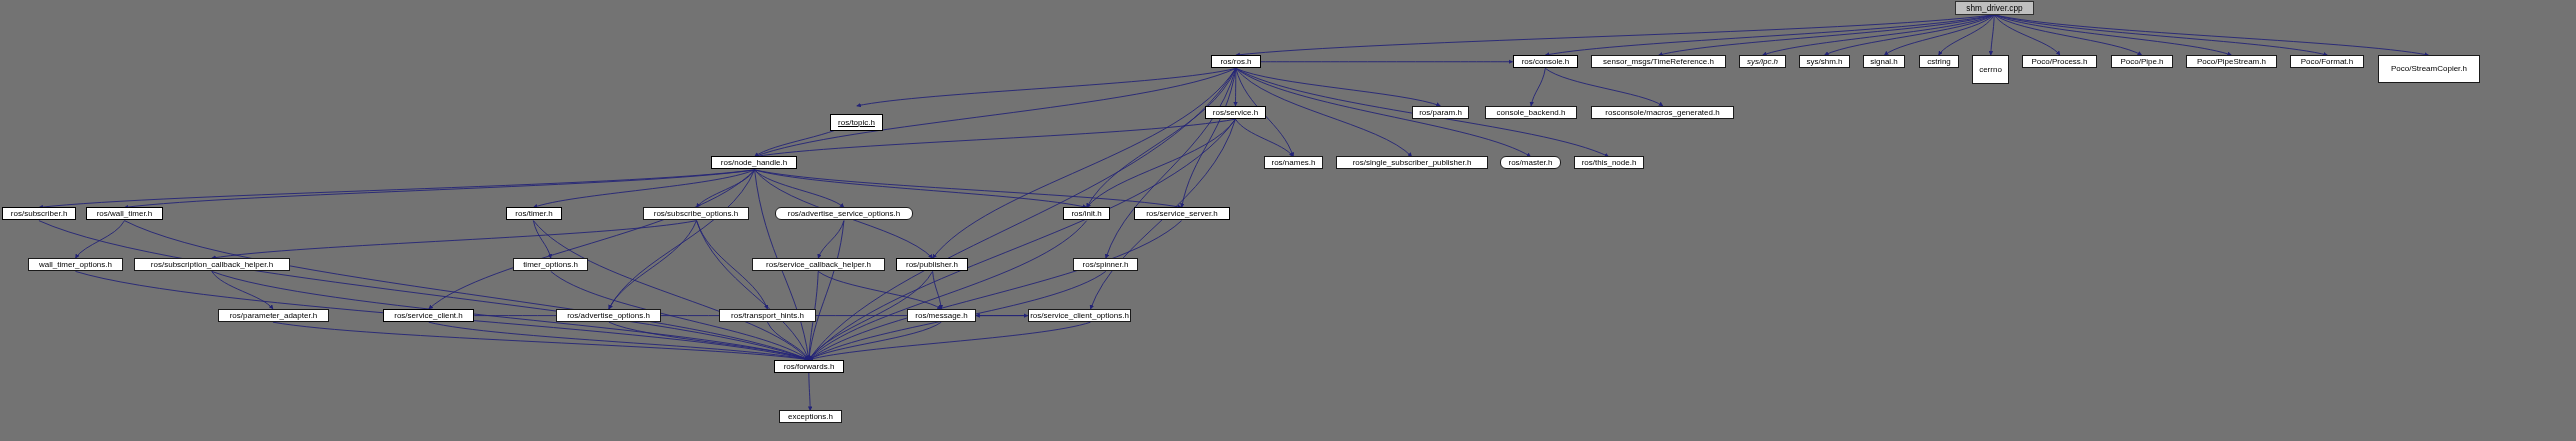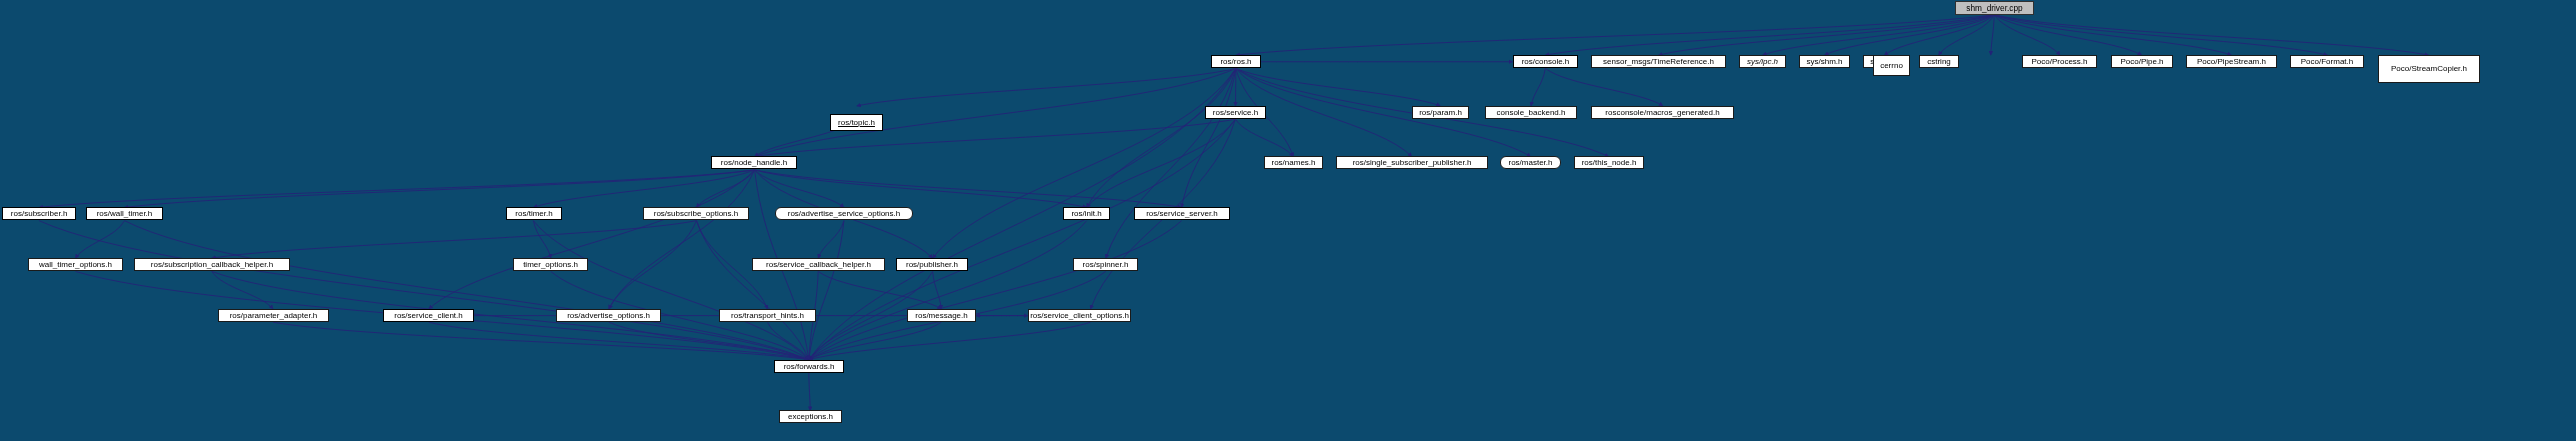--- a/index.html
+++ b/index.html
@@ -1,21 +1,21 @@
 <!DOCTYPE html>
 <html style="font-size:11px"><head>
 <meta charset="utf-8">
 <title>shm_driver.cpp include dependency graph</title>
 <style>
   html,body{margin:0;padding:0;background:#ffffff;}
   #graph{
     position:relative;
     width:2576px;
     height:442px;
-    background:#0c4a6e;
+    background:#737373;
     font-family:"Liberation Sans", sans-serif;
     overflow:hidden;
   }
   #edges{
     position:absolute;
     left:0; top:0;
     width:2576px; height:442px;
     pointer-events:none;
   }
   .node{
@@ -153,21 +153,21 @@
       </div>
       <div class="node " style="left: 1799px; top: 55px; width: 51px; height: 13.2px;">
         <span class="lbl">sys/shm.h</span>
       </div>
       <div class="node " style="left: 1863px; top: 55px; width: 42px; height: 13.2px;">
         <span class="lbl">signal.h</span>
       </div>
       <div class="node " style="left: 1919px; top: 55px; width: 40px; height: 13.2px;">
         <span class="lbl">cstring</span>
       </div>
-      <div class="node " style="left: 1873px; top: 55px; width: 37px; height: 21px;">
+      <div class="node " style="left: 1972px; top: 55px; width: 37px; height: 29px;">
         <span class="lbl">cerrno</span>
       </div>
       <div class="node " style="left: 2022px; top: 55px; width: 75px; height: 13.2px;">
         <span class="lbl">Poco/Process.h</span>
       </div>
       <div class="node " style="left: 2111px; top: 55px; width: 62px; height: 13.2px;">
         <span class="lbl">Poco/Pipe.h</span>
       </div>
       <div class="node " style="left: 2186px; top: 55px; width: 91px; height: 13.2px;">
         <span class="lbl">Poco/PipeStream.h</span>

